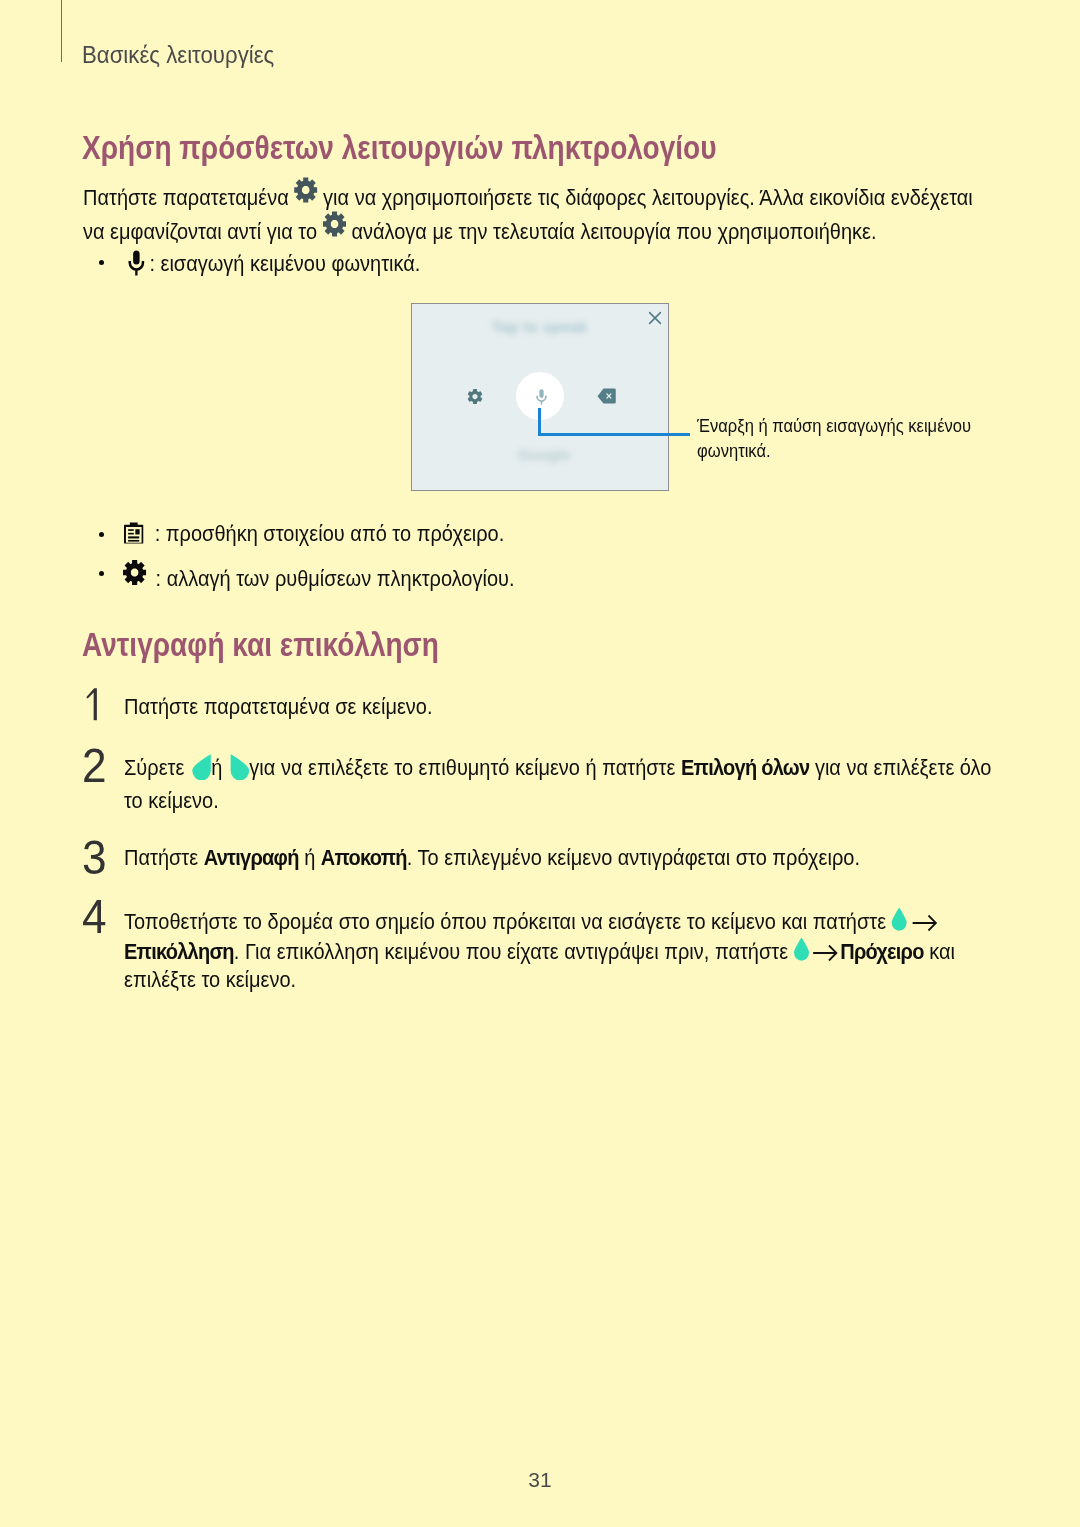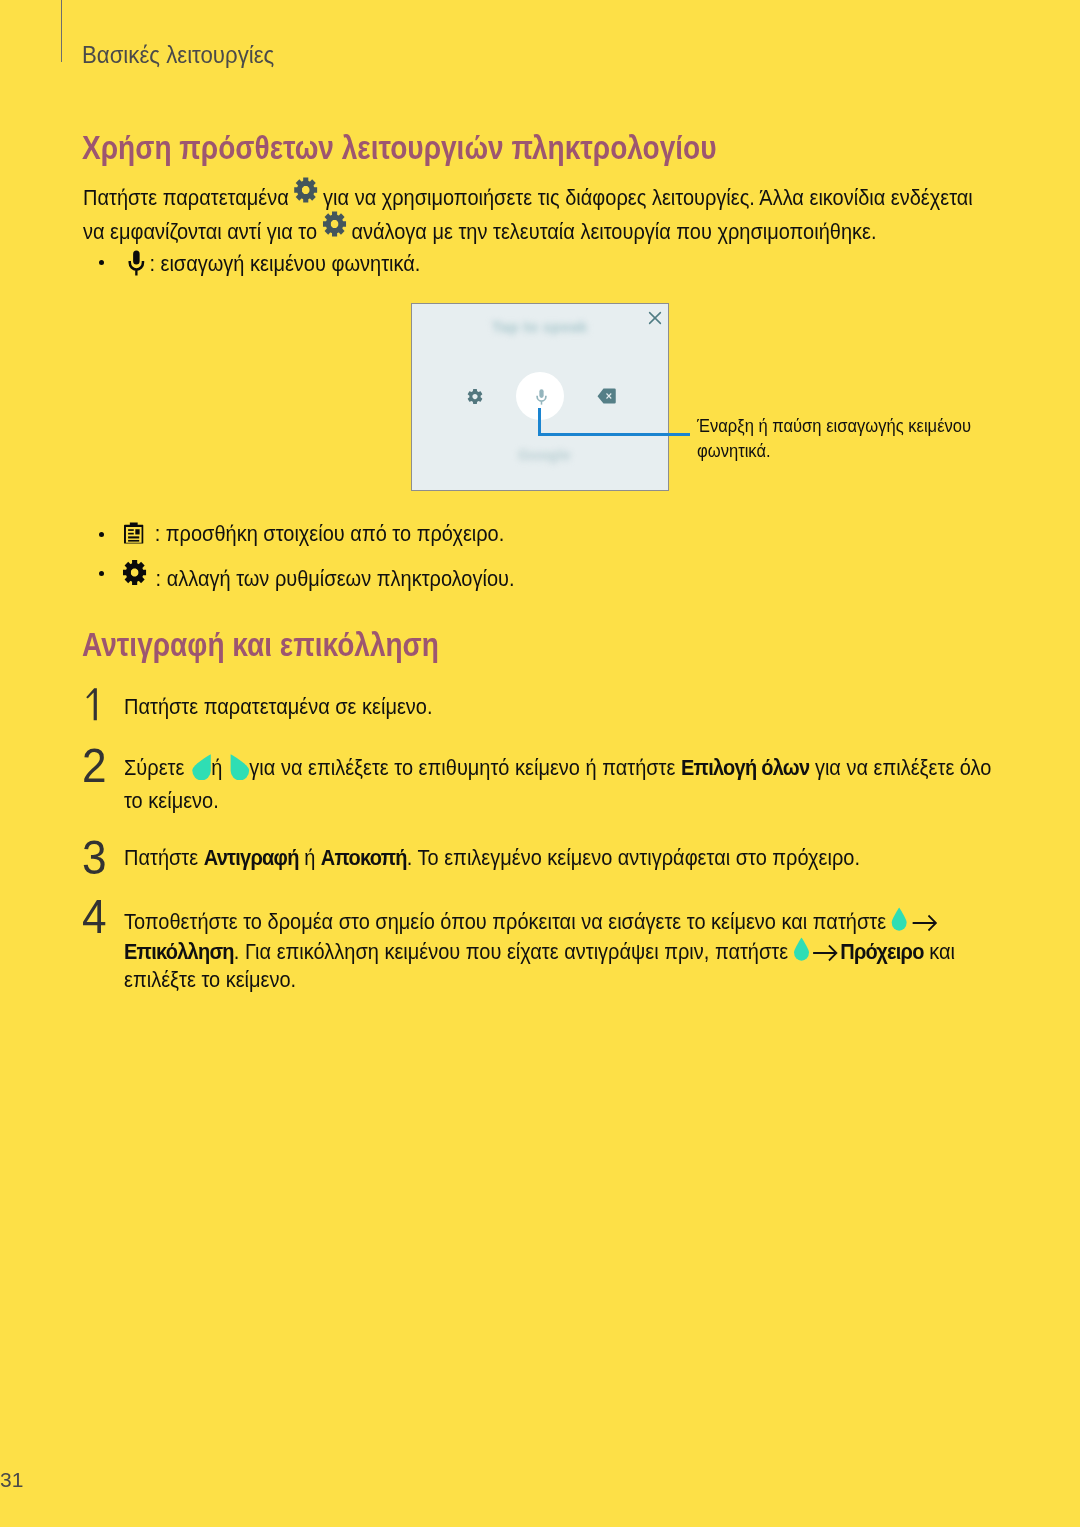--- a/index.html
+++ b/index.html
@@ -1,19 +1,19 @@
 <!DOCTYPE html>
 <html><head>
 <meta charset="utf-8">
 <style>
   html,body{margin:0;padding:0;}
   body{width:1080px;height:1527px;background:#ffffff;
        font-family:"Liberation Sans",sans-serif;color:#101010;
        -webkit-font-smoothing:antialiased;}
-  .page{position:relative;width:1080px;height:1527px;overflow:hidden;background:#fde047;}
+  .page{position:relative;width:1080px;height:1527px;overflow:hidden;background:#fef9c3;}
 
   
   .runrule{position:absolute;left:61px;top:0;width:1px;height:62px;background:#6e6e6e;}
   .runhead{position:absolute;left:82px;top:41px;font-size:24px;color:#4a4a4a;
            transform:scaleX(0.925);transform-origin:left top;white-space:nowrap;}
 
   
   .h1{position:absolute;left:82px;font-size:33px;font-weight:bold;color:#9d5670;
       white-space:nowrap;transform:scaleX(0.85);transform-origin:left top;line-height:33px;}
 
@@ -37,21 +37,21 @@
   
   .shot{position:absolute;left:411px;top:303px;width:256px;height:186px;
         background:#e7eef0;border:1px solid #8e8e8e;overflow:hidden;}
   .blur{position:absolute;font-weight:bold;filter:blur(3.2px);}
 
   
   .callout{position:absolute;font-size:18.5px;line-height:28px;color:#101010;
            transform:scaleX(0.895);transform-origin:left top;white-space:nowrap;}
   .cl{position:absolute;background:#1b84d0;}
 
-  .pagenum{position:absolute;left:0;top:1468px;width:1080px;
+  .pagenum{position:absolute;left:0;top:1468px;width:1080px;text-align:center;
            font-size:21px;color:#4a4a4a;}
 </style>
 </head>
 <body>
 
 <svg width="0" height="0" style="position:absolute" aria-hidden="true">
  <defs>
   <g id="gear8">
     <rect x="39" y="0" width="22" height="34"></rect>
     <rect x="39" y="66" width="22" height="34"></rect>

